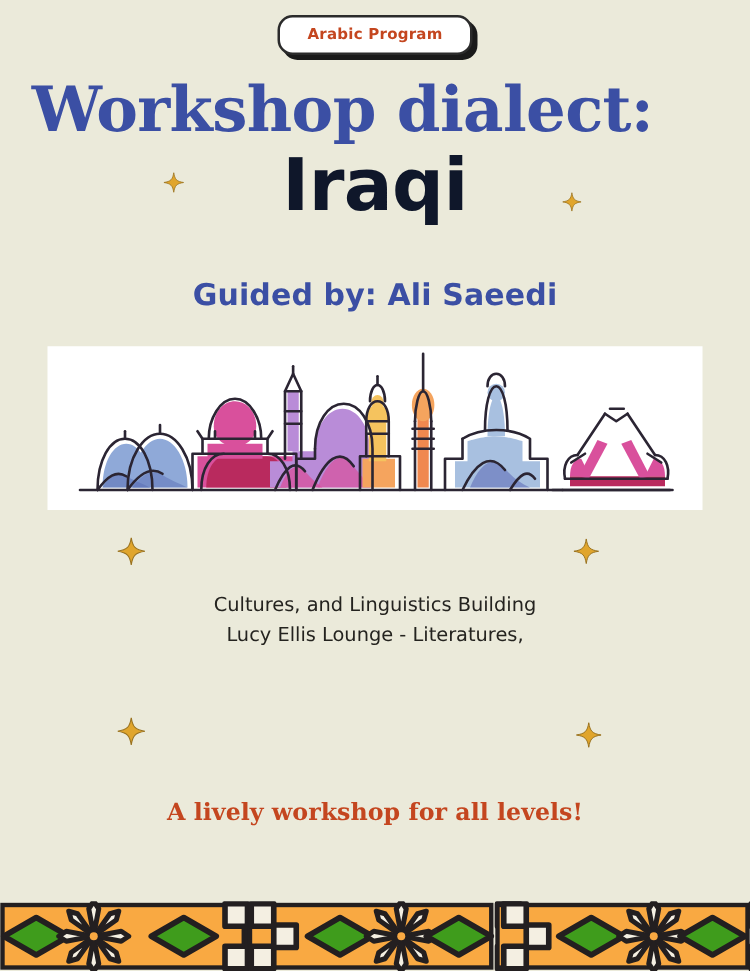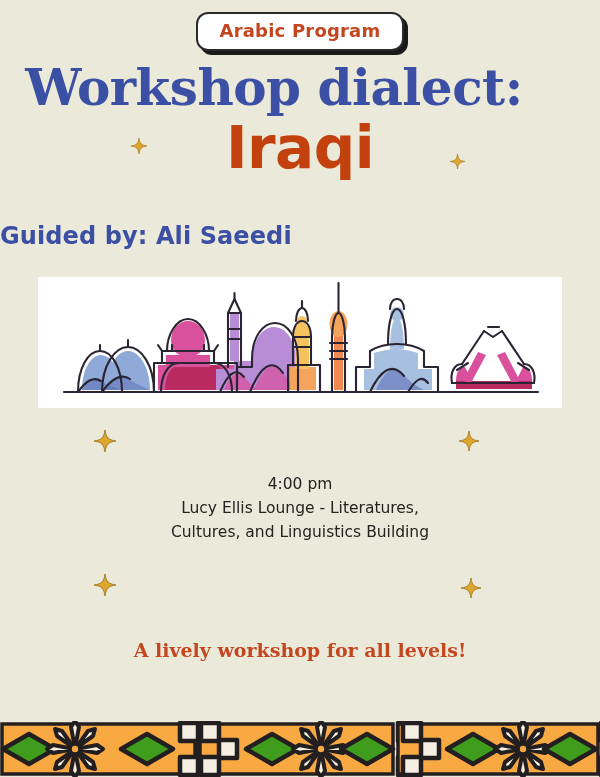--- a/index.html
+++ b/index.html
@@ -34,21 +34,21 @@
     justify-content: center;
   }
   .badge {
     background: #ffffff;
     border: 2px solid #2b2b2b;
     border-radius: 12px;
     padding: 7px 22px 8px 22px;
     box-shadow: 4px 4px 0 #1a1a1a;
     font-family: "DejaVu Sans", sans-serif;
     font-weight: bold;
-    font-size: 18px;
+    font-size: 12px;
     letter-spacing: 0.2px;
     color: #c4461f;
     line-height: 1.1;
   }
 
   
   .title-main {
     position: absolute;
     top: 62px;
     left: 0;
@@ -65,28 +65,29 @@
   .title-sub {
     position: absolute;
     top: 118px;
     left: 0;
     width: 600px;
     text-align: center;
     font-family: "DejaVu Sans", sans-serif;
     font-weight: bold;
     font-size: 58px;
     line-height: 1.05;
-    color: #c2410c;
+    color: #0f172a;
     letter-spacing: -0.5px;
   }
   .guided {
     position: absolute;
     top: 222px;
     left: 0;
     width: 600px;
+    text-align: center;
     font-family: "DejaVu Sans", sans-serif;
     font-weight: bold;
     font-size: 24px;
     color: #3b4fa4;
     letter-spacing: 0.1px;
   }
 
   
   .illus-panel {
     position: absolute;
@@ -282,23 +283,22 @@
           <path d="M446 54 L455 60 L464 54"></path>
           <path d="M450 50 L461 50"></path>
           <path d="M419 93 L430 86 M491 93 L480 86"></path>
           <path d="M404 115 L412 115"></path>
         </g>
       </g>
     </svg>
   </div>
 
   <div class="details">
-    <div>4:00 pm</div>
+    <div>Cultures, and Linguistics Building</div>
     <div>Lucy Ellis Lounge - Literatures,</div>
-    <div>Cultures, and Linguistics Building</div>
   </div>
 
   <div class="tagline">A lively workshop for all levels!</div>
 
   <div class="band">
     <svg viewBox="0 0 600 56" preserveAspectRatio="none">
       <defs>
         <g id="orn-diamond">
           <path d="M0 0 L26 -15 L52 0 L26 15 Z" fill="#3f9c1c" stroke="#231f20" stroke-width="4.5" stroke-linejoin="round"></path>
         </g>

